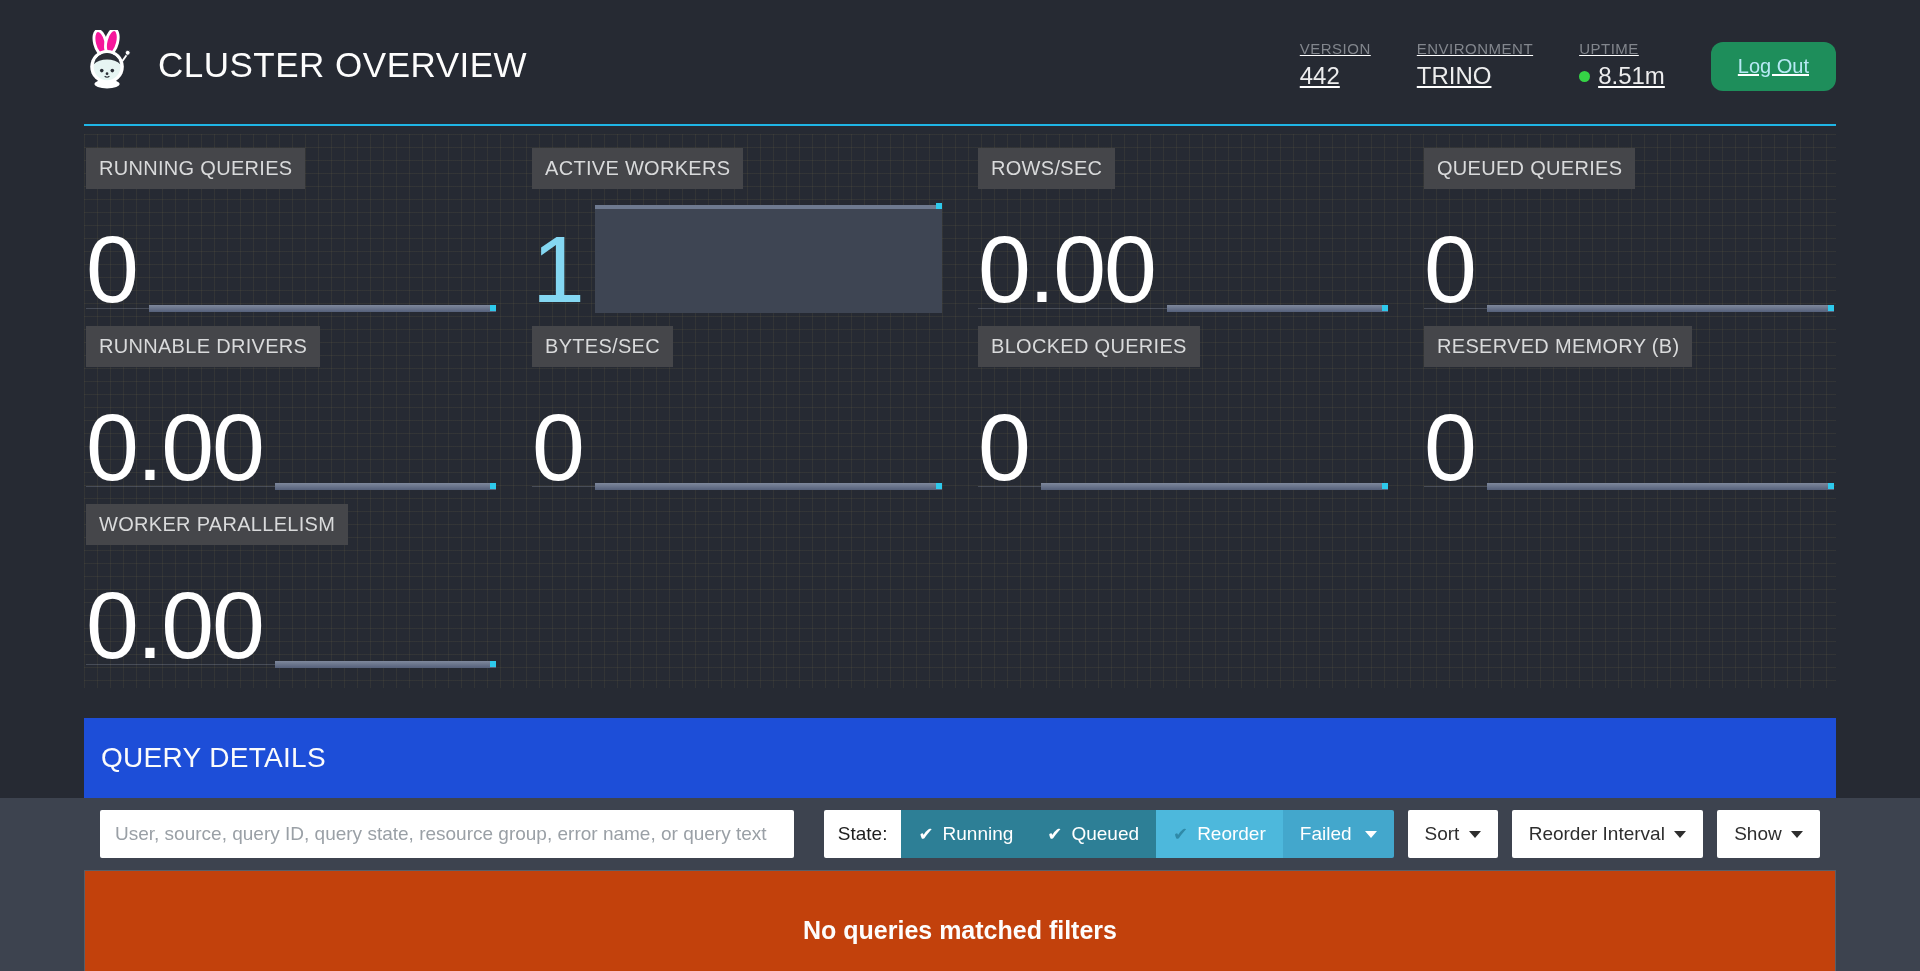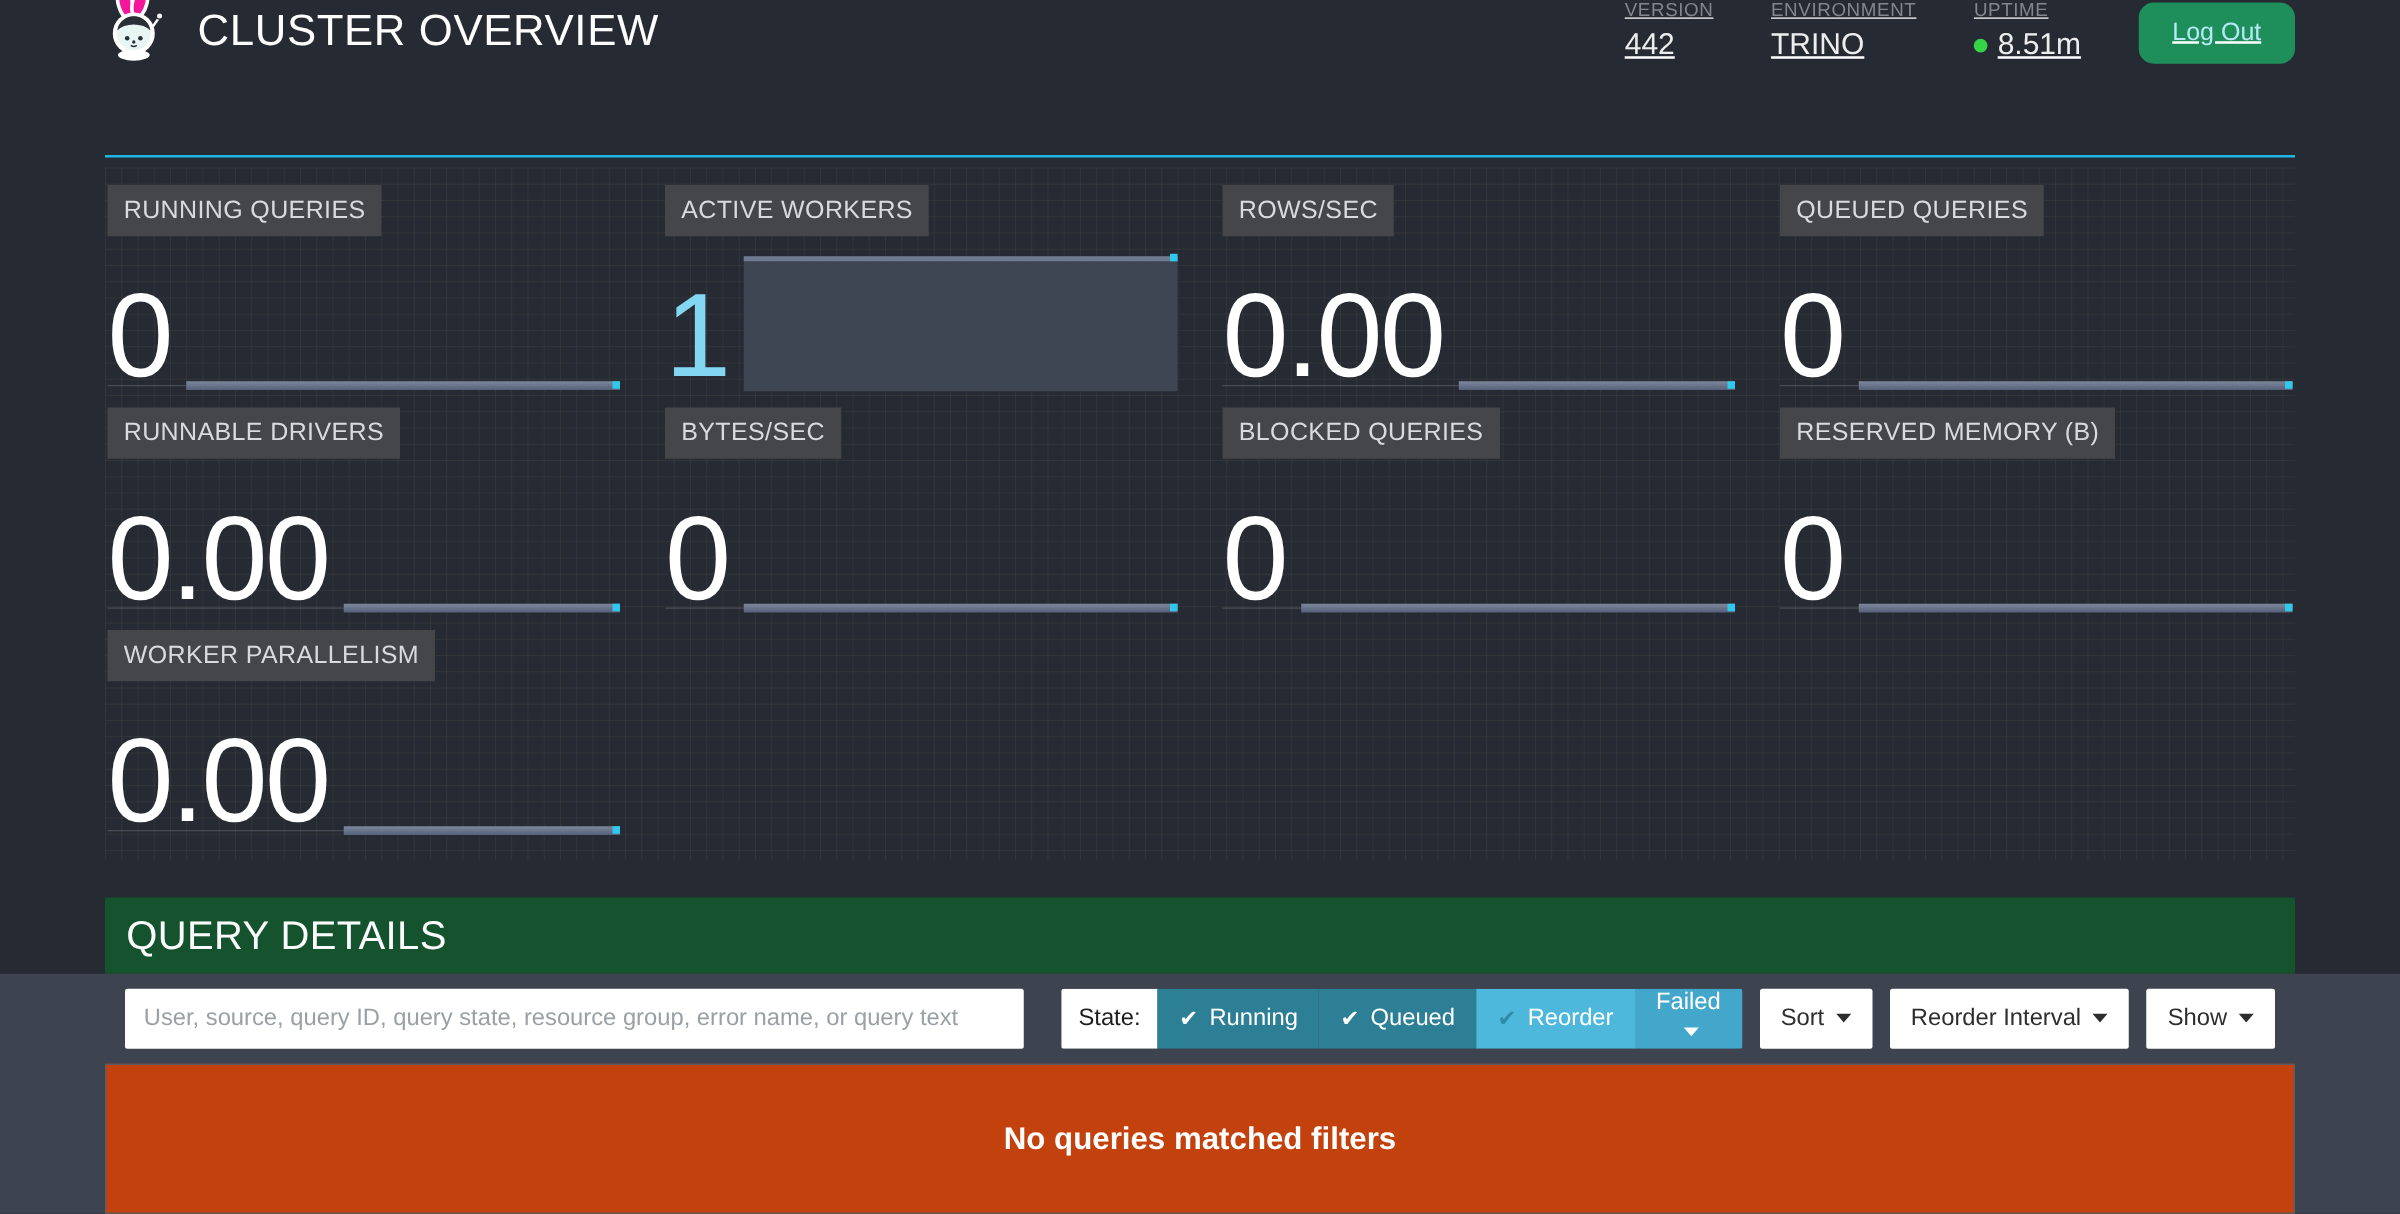--- a/index.html
+++ b/index.html
@@ -8,21 +8,21 @@
     background:#262a33;
     font-family:"Liberation Sans","DejaVu Sans",sans-serif;
     color:#fff;
   }
   .container { width:1752px; margin:0 auto; }
 
   
   .app-header { height:126px; }
   .app-header .container {
     height:100%; display:flex; align-items:flex-start;
-    border-bottom:2px solid #1fb5e6;
+    padding-top:40px; border-bottom:2px solid #1fb5e6;
   }
   .logo { width:48px; height:60px; margin-top:-10px; flex:0 0 auto; }
   .app-title { font-size:35px; font-weight:400; color:#fdfdfd; margin-left:26px; letter-spacing:.5px; line-height:50px; }
   .header-right { margin-left:auto; display:flex; align-items:flex-start; gap:46px;text-decoration:underline; }
   .hstat-label { font-size:15px; color:#82868d; letter-spacing:.5px; }
   .hstat-value { font-size:24px; color:#ededee; margin-top:5px; display:flex; align-items:center; }
   .dot { width:11px; height:11px; border-radius:50%; background:#35d446; display:inline-block; margin-right:8px; }
   .logout-btn {
     background:#1e8e5b; color:#b7e9f4; border:none; border-radius:12px;
     font-size:20px; padding:13px 27px; margin-top:2px; cursor:pointer;
@@ -64,43 +64,43 @@
     background:#2ec9ec; z-index:3;
   }
   .spark.filled .fill {
     position:absolute; left:0; right:0; top:0; bottom:0;
     background:#3e4553; border-top:4px solid #6e7a90;
   }
   .spark.filled .dot-end { top:-2px; bottom:auto; }
 
   
   .qd-header {
-    margin-top:30px; background:#14532d; color:#fbfbfb;
-    font-size:32px; font-weight:400; padding:12px 17px; letter-spacing:.3px;
+    margin-top:30px; background:#1d4ed8; color:#fbfbfb;
+    font-size:28px; font-weight:400; padding:24px 17px; letter-spacing:.3px;
   }
   .qd-body { background:#3d434f; height:219px; }
   .qd-toolbar { display:flex; align-items:flex-end; gap:14px; padding:12px 16px 12px 16px; }
   .search-input {
     flex:1 1 auto; height:48px; border:none; border-radius:2px;
     font-size:19px; padding:0 15px; color:#333;
     font-family:inherit; background:#fff;
   }
   .search-input::placeholder { color:#9aa0a6; }
   .state-group { display:flex; flex:0 0 auto; margin-left:16px; border-radius:2px; overflow:hidden; }
   .state-addon {
     background:#fff; color:#1d1d1d; font-size:19px; line-height:48px; padding:0 14px;
   }
   .state-btn {
     border:none; color:#fff; font-size:19px; height:48px; padding:0 17px;
     cursor:pointer; font-family:inherit; display:flex; align-items:center; gap:9px;
   }
   .state-btn.selected { background:#2d7f96; }
   .state-btn.unselected { background:#4db8dc; }
   .state-btn.unselected .check { color:#2f8aa8; }
-  .state-btn.mid { background:#43a7cc;flex-direction:column; }
+  .state-btn.mid { background:#43a7cc; }
   .check { font-size:18px; }
   .caret-down {
     display:inline-block; width:0; height:0; margin-left:4px;
     border-left:6px solid transparent; border-right:6px solid transparent;
     border-top:7px solid currentColor; vertical-align:middle;
   }
   .white-btn {
     flex:0 0 auto; background:#fff; color:#2e2e2e; border:none; border-radius:2px;
     font-size:19px; height:48px; padding:0 17px; cursor:pointer; font-family:inherit;
   }

